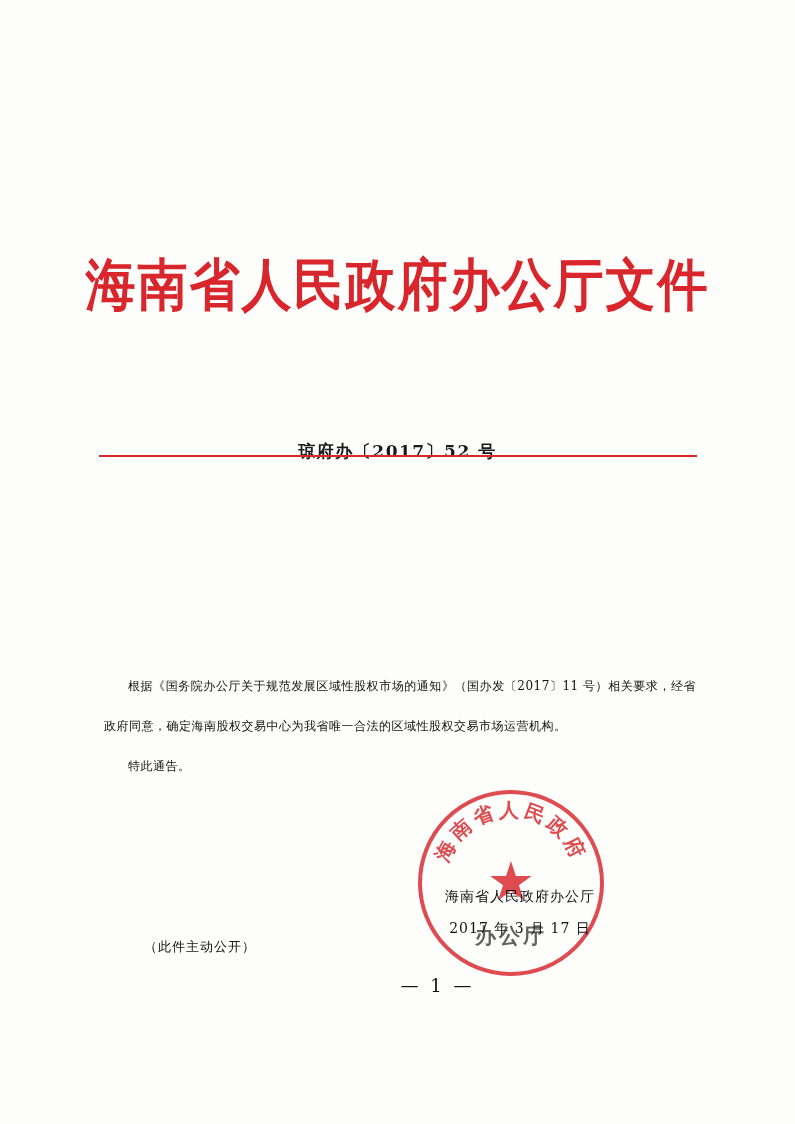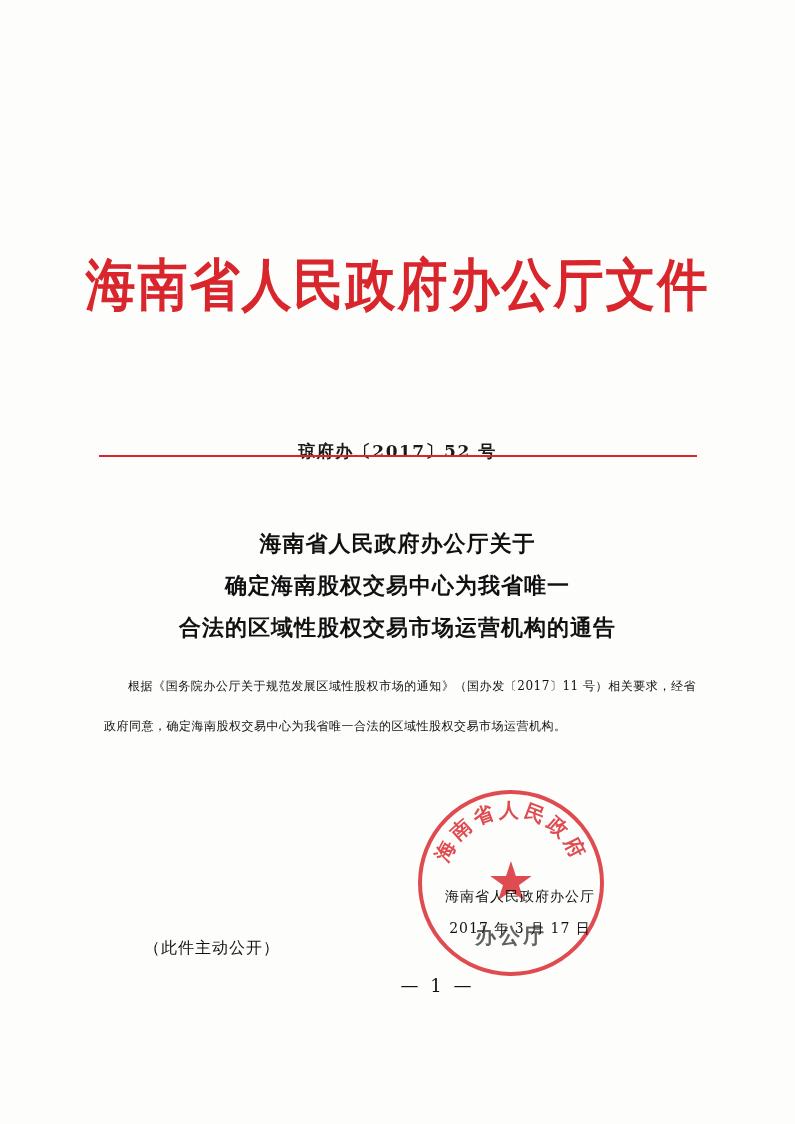--- a/index.html
+++ b/index.html
@@ -160,21 +160,21 @@
     font-size: 21px;
     font-weight: bold;
     letter-spacing: 3px;
   }
 
   
   .public-note {
     position: absolute;
     top: 938px;
     left: 144px;
-    font-size: 16px;
+    font-size: 13px;
     letter-spacing: 1px;
     color: #111;
   }
   .page-number {
     position: absolute;
     top: 975px;
     left: 0;
     width: 795px;
     text-align: center;
     font-size: 18px;
@@ -190,28 +190,24 @@
 <div class="page">
 
   <div class="doc-header">
     <div class="doc-header-title">海南省人民政府办公厅文件</div>
   </div>
 
   <div class="doc-number">琼府办〔2017〕52 号</div>
 
   <div class="red-rule"></div>
 
-  <div class="main-title">
-    <div>海南省人民政府办公厅关于</div>
-    <div>确定海南股权交易中心为我省唯一</div>
-    <div>合法的区域性股权交易市场运营机构的通告</div>
-  </div>
 
   <div class="body-text">
     <p>根据《国务院办公厅关于规范发展区域性股权市场的通知》（国办发〔2017〕11 号）相关要求，经省政府同意，确定海南股权交易中心为我省唯一合法的区域性股权交易市场运营机构。</p>
+    <p>特此通告。</p>
   </div>
 
   <div class="seal">
     <svg class="seal-arc-text" viewBox="0 0 178 178">
       <defs>
         <path id="sealArc" d="M 24,100 A 66,66 0 1 1 154,100"></path>
       </defs>
       <text text-anchor="middle">
         <textPath href="#sealArc" startOffset="50%">海南省人民政府</textPath>
       </text>

